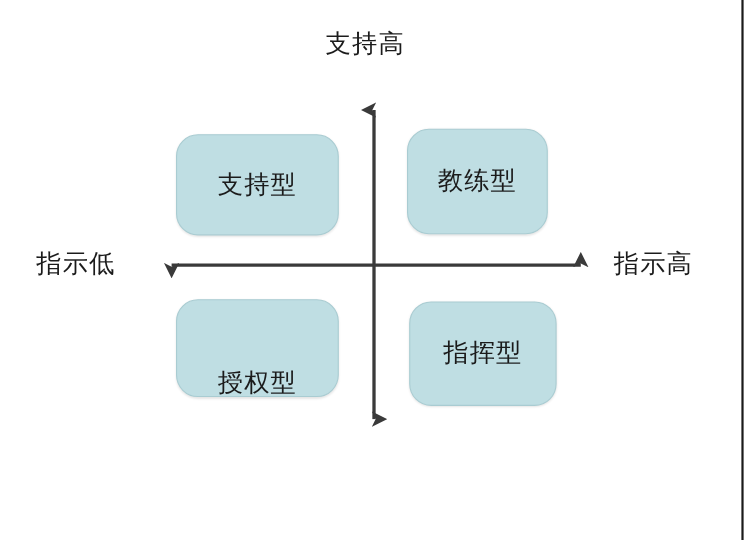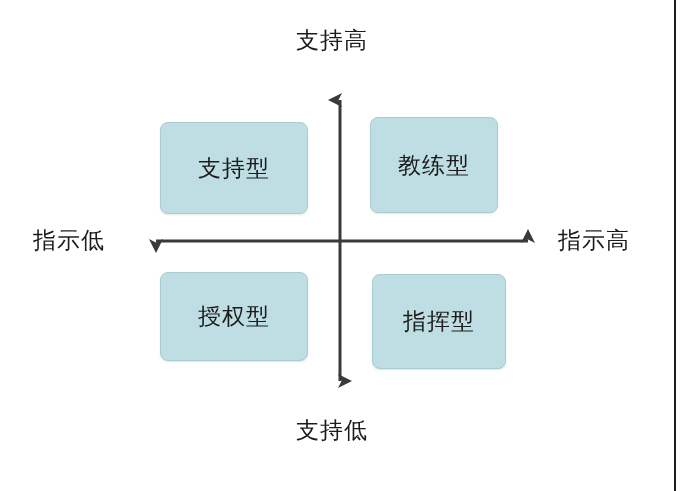--- a/index.html
+++ b/index.html
@@ -33,36 +33,36 @@
     left: 0;
     width: 680px;
     height: 491px;
   }
   
   .qbox {
     position: absolute;
     box-sizing: border-box;
     background: #bfdee3;
     border: 1px solid #a9ccd2;
-    border-radius: 8px;
+    border-radius: 20px;
     display: flex;
     align-items: center;
     justify-content: center;
     box-shadow: 0 1px 2px rgba(0,0,0,0.10);
   }
   .qbox .qlabel {
     font-size: 23px;
     color: #1b1b1b;
     letter-spacing: 1px;
     line-height: 1;
     white-space: nowrap;
   }
   .qbox-tl { left: 160px; top: 122px; width: 148px; height: 92px; }
   .qbox-tr { left: 370px; top: 117px; width: 128px; height: 96px; }
-  .qbox-bl { left: 160px; top: 272px; width: 148px; height: 89px; }
+  .qbox-bl { left: 160px; top: 272px; width: 148px; height: 89px; align-items: flex-end; }
   .qbox-br { left: 372px; top: 274px; width: 134px; height: 95px; }
 
   
   .axis-label {
     position: absolute;
     font-size: 23px;
     color: #1b1b1b;
     letter-spacing: 1px;
     line-height: 1;
     white-space: nowrap;
@@ -98,21 +98,20 @@
 
     <line x1="340" y1="241" x2="340" y2="381" stroke="#3a3a3a" stroke-width="3" marker-end="url(#arrow-down)"></line>
 
     <line x1="340" y1="241" x2="156" y2="241" stroke="#3a3a3a" stroke-width="3" marker-end="url(#arrow-left)"></line>
 
     <line x1="340" y1="241" x2="528" y2="241" stroke="#3a3a3a" stroke-width="3" marker-end="url(#arrow-right)"></line>
   </svg>
 
   <div class="axis-label label-top">支持高</div>
 
-  <div class="axis-label label-bottom">支持低</div>
 
   <div class="axis-label label-right">指示高</div>
 
   <div class="axis-label label-left">指示低</div>
 
   <div class="qbox qbox-tl">
     <span class="qlabel">支持型</span>
   </div>
 
   <div class="qbox qbox-tr">

